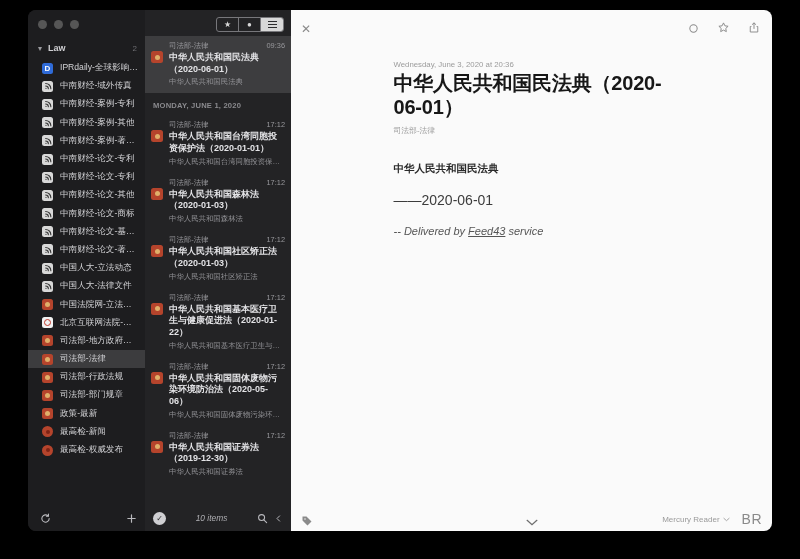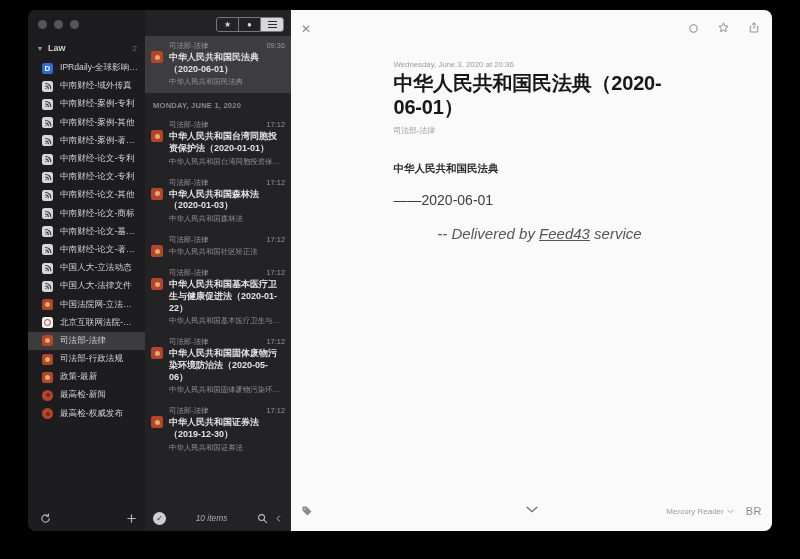--- a/index.html
+++ b/index.html
@@ -66,27 +66,27 @@
   .r-top .spacer { flex:1; }
   .r-top .ric { margin-left:18px; color:#8a8a8a; }
   .r-content { flex:1; padding-top:22px;margin-left:16px; }
   .r-inner { width:292px; margin:0 auto; }
   .a-date { color:#9b9b9b; font-size:7.8px; }
   .a-title { color:#171717; font-size:20px; font-weight:bold; line-height:1.18; margin-top:3px; letter-spacing:-0.2px; }
   .a-src { color:#9b9b9b; font-size:7.8px; margin-top:6px; }
   .a-body { margin-top:26px; color:#3c3c3c; }
   .a-h { font-size:10.5px; font-weight:bold; color:#2a2a2a; }
   .a-line { font-size:14px; margin-top:16px; }
-  .a-del { font-size:15px; margin-top:17px; font-style:italic; color:#555;text-align:center; }
+  .a-del { font-size:11px; margin-top:17px; font-style:italic; color:#555; }
   .a-del .lnk { text-decoration:underline; }
-  .r-footer { height:26px; display:flex; align-items:flex-start; padding:0 10px 4px 10px; color:#8a8a8a; position:relative; }
+  .r-footer { height:26px; display:flex; align-items:flex-end; padding:0 10px 4px 10px; color:#8a8a8a; position:relative; }
   .r-footer .center-chev { position:absolute; left:50%; transform:translateX(-50%); }
   .r-footer .right { margin-left:auto; display:flex; align-items:center; gap:12px; }
   .mercury { display:flex; align-items:center; gap:3px; color:#9a9a9a; font-size:8px; }
-  .br-label { color:#8a8a8a; font-size:11px; letter-spacing:.5px; }
+  .br-label { color:#8a8a8a; font-size:14px; letter-spacing:.5px; }
 </style>
 </head>
 <body>
 
 <div class="window">
 
   <div class="sidebar">
     <div class="traffic">
       <span></span>
       <span></span>
@@ -227,31 +227,43 @@
             <i></i>
           </span>
           <span class="lbl">中国法院网-立法追踪</span>
         </div>
         <div class="sb-item">
           <span class="fav fav-court-seal">
             <i></i>
           </span>
           <span class="lbl">北京互联网法院-典型案例</span>
         </div>
+        <div class="sb-item">
+          <span class="fav fav-emblem">
+            <i></i>
+          </span>
+          <span class="lbl">司法部-地方政府规章</span>
+        </div>
         <div class="sb-item selected">
           <span class="fav fav-emblem">
             <i></i>
           </span>
           <span class="lbl">司法部-法律</span>
         </div>
         <div class="sb-item">
           <span class="fav fav-emblem">
             <i></i>
           </span>
           <span class="lbl">司法部-行政法规</span>
+        </div>
+        <div class="sb-item">
+          <span class="fav fav-emblem">
+            <i></i>
+          </span>
+          <span class="lbl">司法部-部门规章</span>
         </div>
         <div class="sb-item">
           <span class="fav fav-emblem">
             <i></i>
           </span>
           <span class="lbl">政策-最新</span>
         </div>
         <div class="sb-item">
           <span class="fav fav-round">
             <i></i>
@@ -341,20 +353,21 @@
         </div>
         <div class="item">
           <span class="fav fav-emblem">
             <i></i>
           </span>
           <div class="item-body">
             <div class="item-meta">
               <span>司法部-法律</span>
               <span>17:12</span>
             </div>
+            <div class="item-title">中华人民共和国社区矫正法（2020-01-03）</div>
             <div class="item-sum">中华人民共和国社区矫正法</div>
           </div>
         </div>
         <div class="item">
           <span class="fav fav-emblem">
             <i></i>
           </span>
           <div class="item-body">
             <div class="item-meta">
               <span>司法部-法律</span>

